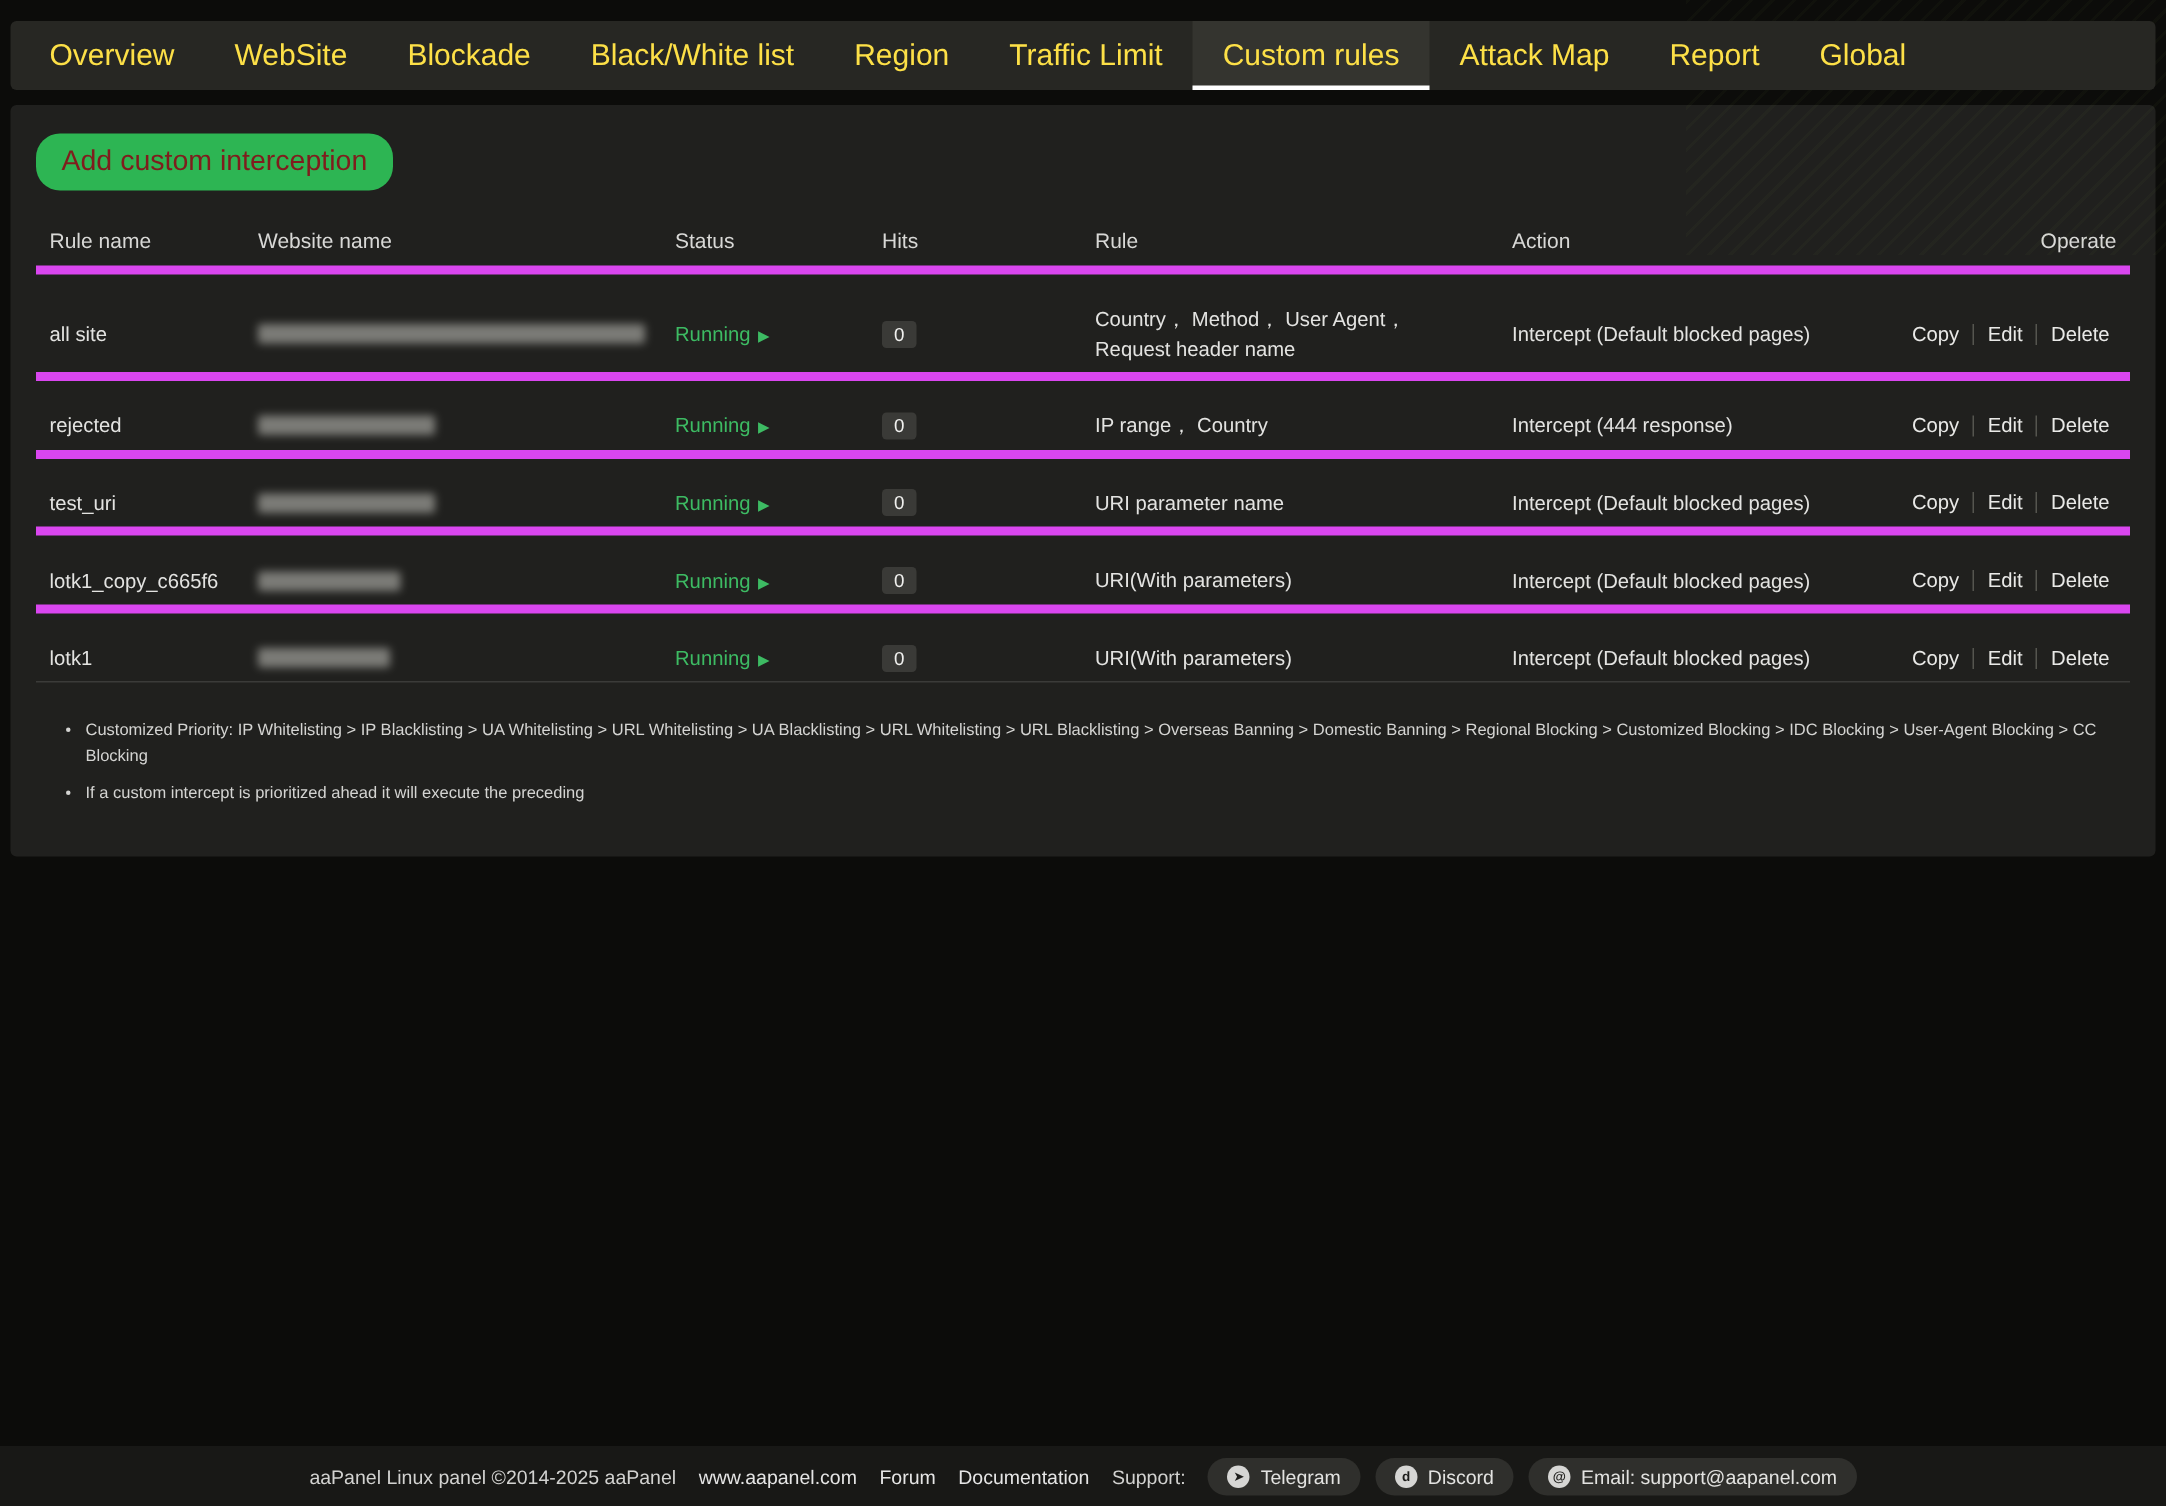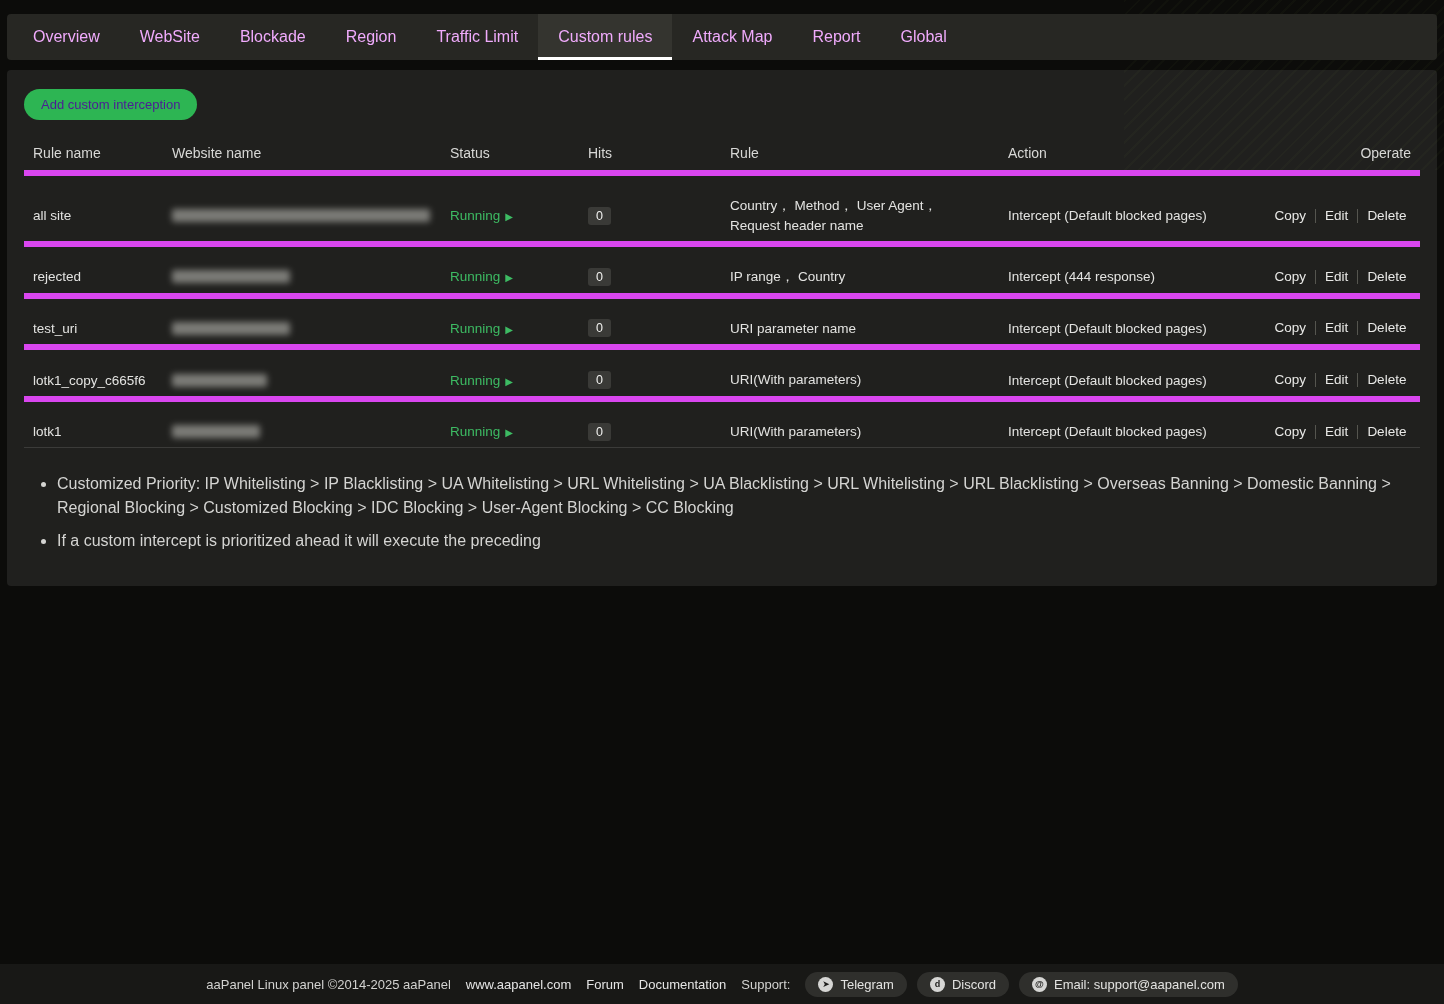--- a/index.html
+++ b/index.html
@@ -24,45 +24,45 @@
     background: #272723;
     border-radius: 4px;
     display: flex;
     align-items: stretch;
     padding: 0 6px;
     z-index: 2;
   }
   .tab {
     display: flex; align-items: center;
     padding: 0 20px;
-    font-size: 16px;
-    color: #f0abfc;
+    font-size: 20px;
+    color: #fde047;
     cursor: pointer;
     position: relative;
     white-space: nowrap;
   }
   .tab.active { background: #34342f; }
   .tab.active::after {
     content: ""; position: absolute; left: 0; right: 0; bottom: 0;
     height: 3px; background: #ffffff;
   }
   
   .panel {
     margin: 10px 7px 0;
     background: #20201e;
     border-radius: 4px;
     padding: 19px 17px 24px;
   }
   .add-btn {
     display: inline-block;
     background: #2db553;
-    color: #4c1d95;
+    color: #7f1d1d;
     border: none;
     font-family: inherit;
-    font-size: 13px;
+    font-size: 19px;
     padding: 8px 17px;
     border-radius: 16px;
     cursor: pointer;
   }
   
   .wtable { margin-top: 16px; border-bottom: 1px solid #3b3b39; }
   .thead, .trow {
     display: grid;
     grid-template-columns: 139px 278px 138px 142px 278px 1fr 150px;
     padding: 0 9px;
@@ -106,21 +106,21 @@
     cursor: pointer;
     border-right: 1px solid #55554f;
     line-height: 14px;
   }
   .op-link:last-child { border-right: none; padding-right: 0; }
   
   .notes {
     margin: 24px 0 0;
     padding-left: 33px;
     color: #d4d4d2;
-    font-size: 16px;
+    font-size: 11px;
     line-height: 1.5;
     max-width: 1390px;
   }
   .notes li { margin-bottom: 9px; }
   .notes li::marker { color: #d4d4d2; }
   
   .footer {
     position: absolute;
     left: 0; right: 0; bottom: 0;
     height: 40px;
@@ -160,20 +160,21 @@
 </head>
 <body>
 
 <div class="corner-decor"></div>
 
 <div class="navbar">
 
 <div class="tab">Overview</div>
     <div class="tab">WebSite</div>
     <div class="tab">Blockade</div>
+    <div class="tab">Black/White list</div>
     <div class="tab">Region</div>
     <div class="tab">Traffic Limit</div>
     <div class="tab active">Custom rules</div>
     <div class="tab">Attack Map</div>
     <div class="tab">Report</div>
     <div class="tab">Global</div>
   </div>
 
 <div class="panel">
   <button class="add-btn">Add custom interception</button>

